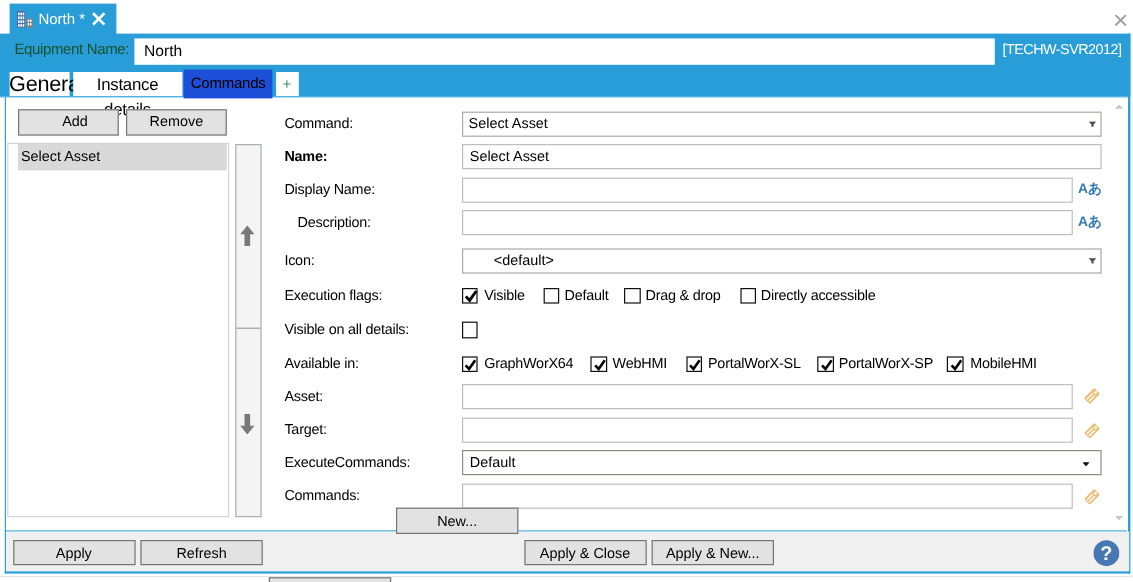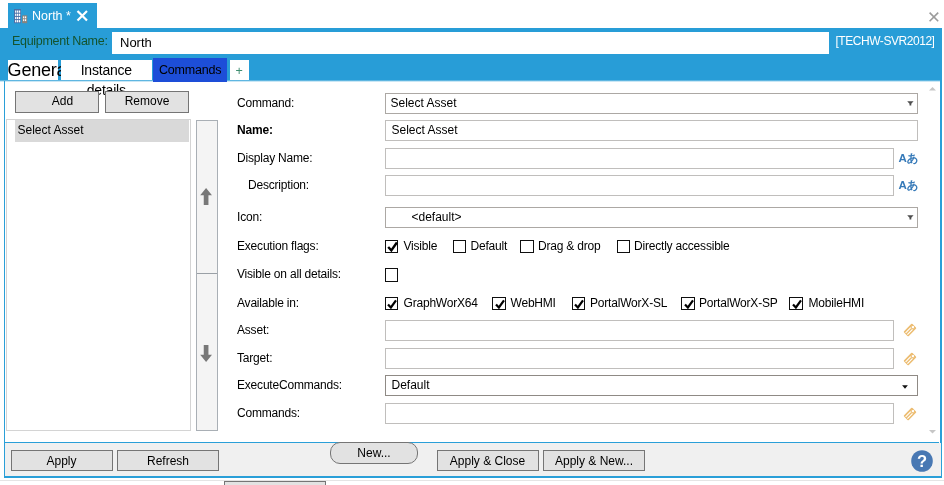--- a/index.html
+++ b/index.html
@@ -197,20 +197,20 @@
 <svg class="abs" style="left:928.6px;top:87px;" width="7" height="3.6" viewBox="0 0 7 3.6">
     <path d="M3.5 0 L7 3.6 L0 3.6 Z" fill="#c6c6c6"></path>
   </svg>
 <svg class="abs" style="left:928.6px;top:430px;" width="7" height="3.6" viewBox="0 0 7 3.6">
     <path d="M3.5 3.6 L7 0 L0 0 Z" fill="#c6c6c6"></path>
   </svg>
 
 <div class="btn" style="left:10.5px;top:449.5px;width:102px;height:21.5px;line-height:20px;">Apply</div>
 <div class="btn" style="left:117px;top:449.5px;width:102px;height:21.5px;line-height:20px;">Refresh</div>
 <div class="btn" style="left:223.5px;top:449.5px;width:102px;height:21.5px;line-height:20px;margin-top:31px;">Close</div>
-<div class="btn" style="left:330px;top:442px;width:88px;height:21.5px;line-height:20px;border-radius:10px;">New...</div>
+<div class="btn" style="left:330px;top:423px;width:102px;height:21.5px;line-height:20px;">New...</div>
 <div class="btn" style="left:436.5px;top:449.5px;width:102px;height:21.5px;line-height:20px;">Apply &amp; Close</div>
 <div class="btn" style="left:543px;top:449.5px;width:102px;height:21.5px;line-height:20px;">Apply &amp; New...</div>
 
 <svg class="abs" style="left:911px;top:449.5px;" width="22" height="22" viewBox="0 0 22 22">
   <circle cx="11" cy="11" r="10.8" fill="#4878b3"></circle>
   <text x="11" y="16.8" text-anchor="middle" font-family="Liberation Sans, sans-serif" font-size="16.5" font-weight="bold" fill="#fff">?</text>
 </svg>
 
 </body></html>

